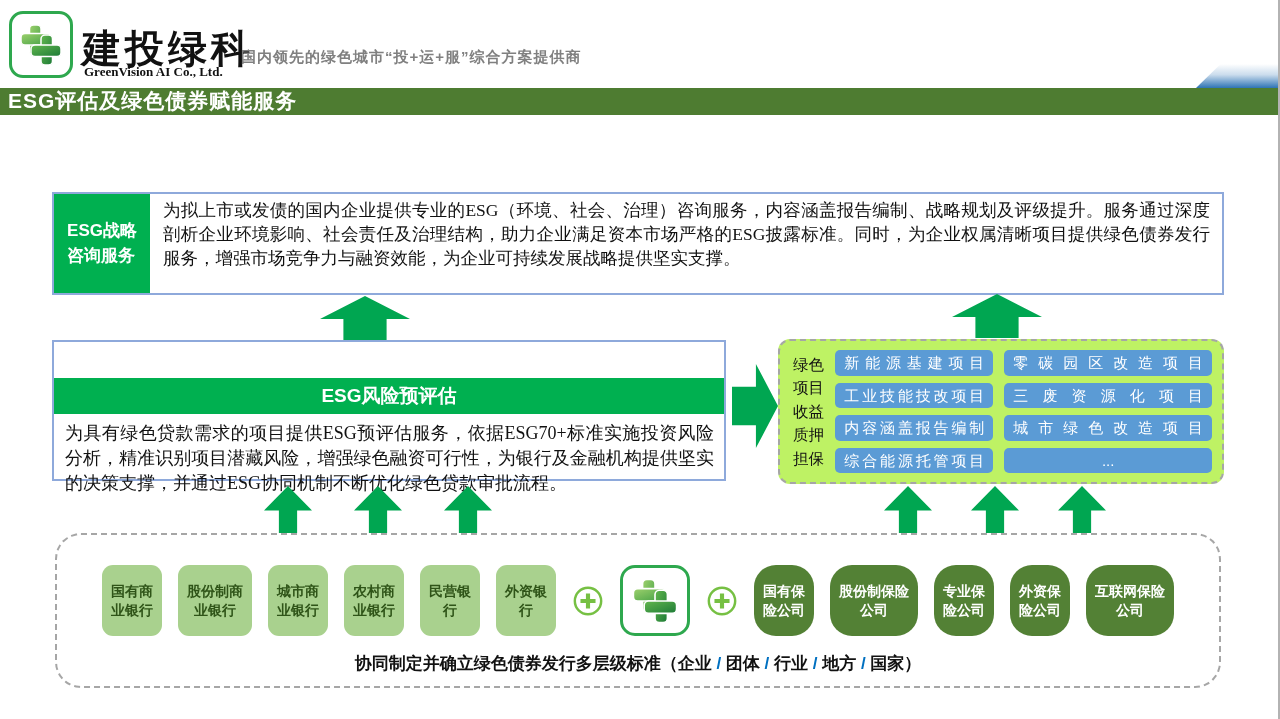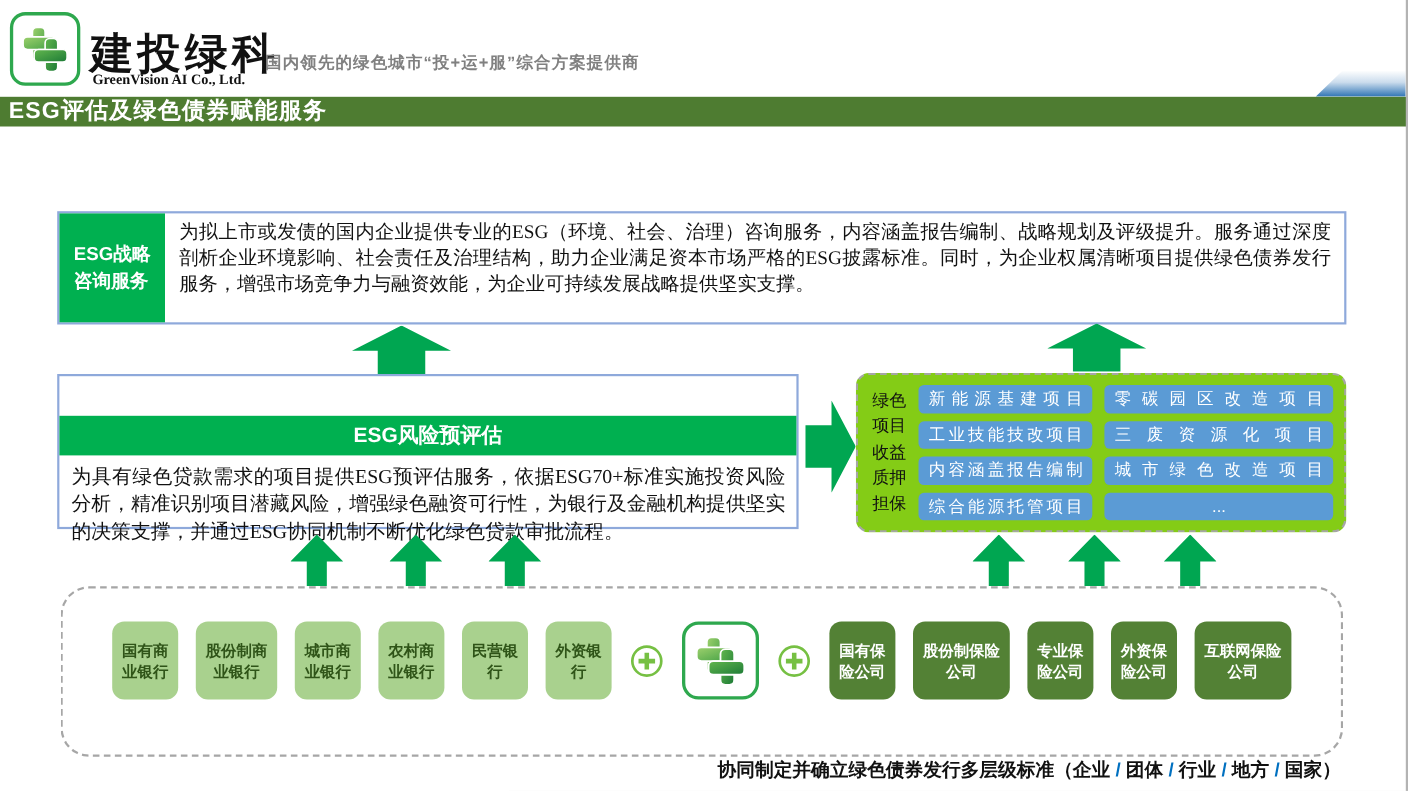--- a/index.html
+++ b/index.html
@@ -21,43 +21,43 @@
 
   
   .strategy-box { position:absolute; left:52px; top:192px; width:1172px; height:103px; border:2px solid #8ea9db; display:flex; background:#fff; }
   .strategy-label { width:96px; background:#00b050; color:#fff; font-weight:700; font-size:17px; display:flex; align-items:center; justify-content:center; text-align:left; white-space:pre-line; line-height:1.45; }
   .strategy-body { flex:1; padding:5px 12px 0 13px; font-family:"Liberation Serif","DejaVu Serif",serif; font-size:17.5px; line-height:1.37; color:#111; text-align:justify; }
 
   .risk-box { position:absolute; left:52px; top:340px; width:674px; height:141px; border:2px solid #8ea9db; background:#fff; }
   .risk-header { height:36px; background:#00b050; color:#fff; font-weight:700; font-size:19px; display:flex; align-items:center; justify-content:center;margin-top:36px; }
   .risk-body { padding:7px 10px 0 11px; font-family:"Liberation Serif","DejaVu Serif",serif; font-size:18px; line-height:1.38; color:#111; text-align:justify; }
 
-  .projects-box { position:absolute; left:778px; top:339px; width:446px; height:145px; border:2px dashed #a6a6a6; border-radius:12px; display:flex; padding:9px 10px 9px 13px; background:#84cc16; }
+  .projects-box { position:absolute; left:778px; top:339px; width:446px; height:145px; border:2px dashed #a6a6a6; border-radius:12px; display:flex; padding:9px 10px 9px 13px; background:#bef264; }
   .side-label { width:2.15em; font-size:15.5px; color:#111; line-height:1.52; word-break:break-all; margin-right:9px; align-self:center; }
   .proj-grid { flex:1; display:grid; grid-template-columns:158px 1fr; gap:7px 11px; }
   .proj-btn { background:#5b9bd5; border-radius:5px; color:#fff; font-size:15px; line-height:25px; padding:0 9px; text-align:justify; text-align-last:justify; overflow:hidden; }
   .proj-btn.center { text-align:center; text-align-last:center; }
 
   
   .arrow { position:absolute; background:#00a651; }
   .arrow-up-big { clip-path:polygon(50% 0, 100% 52%, 74% 52%, 74% 100%, 26% 100%, 26% 52%, 0 52%); }
   .arrow-up-sm { clip-path:polygon(50% 0, 100% 52%, 69% 52%, 69% 100%, 31% 100%, 31% 52%, 0 52%); }
   .arrow-right { clip-path:polygon(0 27%, 52% 27%, 52% 0, 100% 50%, 52% 100%, 52% 73%, 0 73%); }
 
   
   .partners-box { position:absolute; left:55px; top:533px; width:1166px; height:155px; border:2px dashed #a6a6a6; border-radius:26px; background:#fff; }
   .entities-row { position:absolute; left:10px; right:10px; top:30px; display:flex; align-items:center; justify-content:center; gap:16px; }
   .entity { height:71px; border-radius:11px; display:flex; align-items:center; justify-content:center; padding:0 9px; }
   .entity .lbl { font-size:14px; font-weight:700; text-align:center; word-break:break-all; line-height:1.35; }
   .bank { background:#a9d18e; }
   .bank .lbl { color:#2f5418; }
-  .insurer { background:#538135; }
+  .insurer { background:#538135;border-radius:22px; }
   .insurer .lbl { color:#fff; }
   .logo-center { width:70px; height:71px; border:3px solid #2ea84e; border-radius:15px; background:#fff; display:flex; align-items:center; justify-content:center; }
-  .caption { position:absolute; left:0; right:0; top:117px; text-align:right; font-size:17px; font-weight:700; color:#111;margin-top:36px; }
+  .caption { position:absolute; left:0; right:0; top:117px; text-align:center; font-size:17px; font-weight:700; color:#111; }
   .caption .sep { color:#0070c0; font-weight:700; }
 </style>
 </head>
 <body>
 
 <svg width="0" height="0" style="position:absolute">
   <defs>
     <linearGradient id="lgA" x1="0" y1="0" x2="1" y2="1">
       <stop offset="0" stop-color="#9ed16d"></stop>
         <stop offset="1" stop-color="#3f9e43"></stop>

